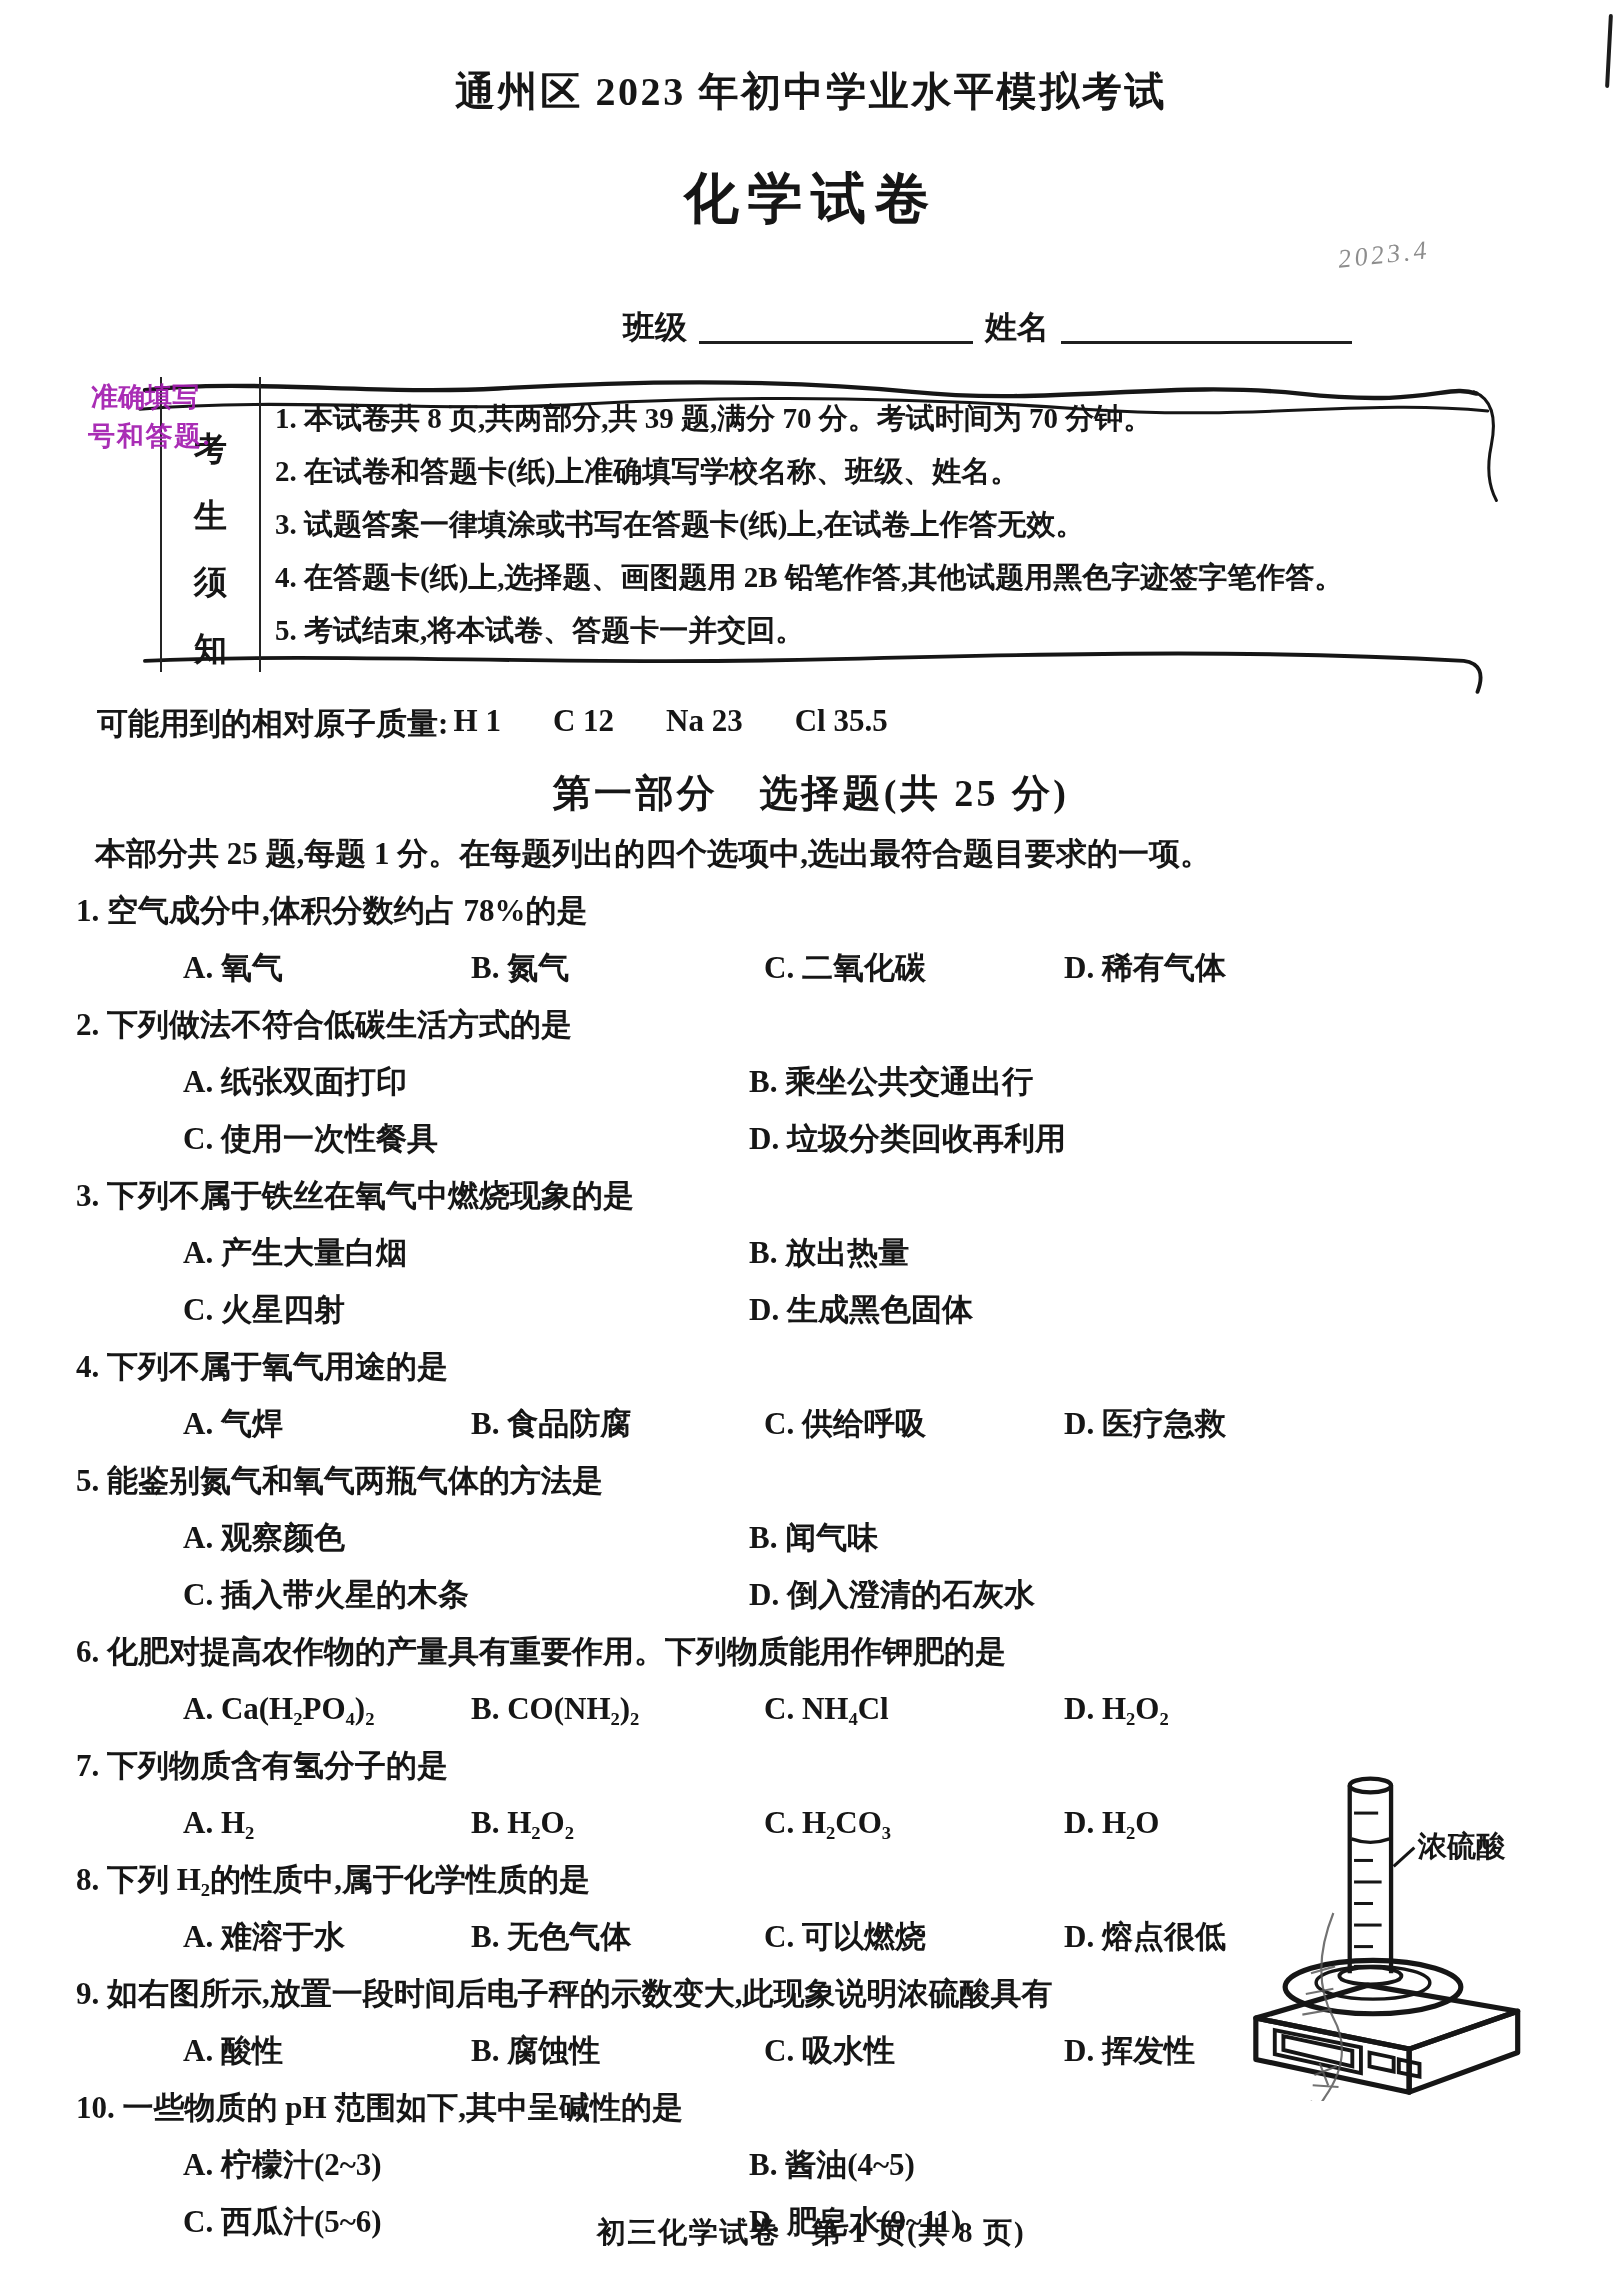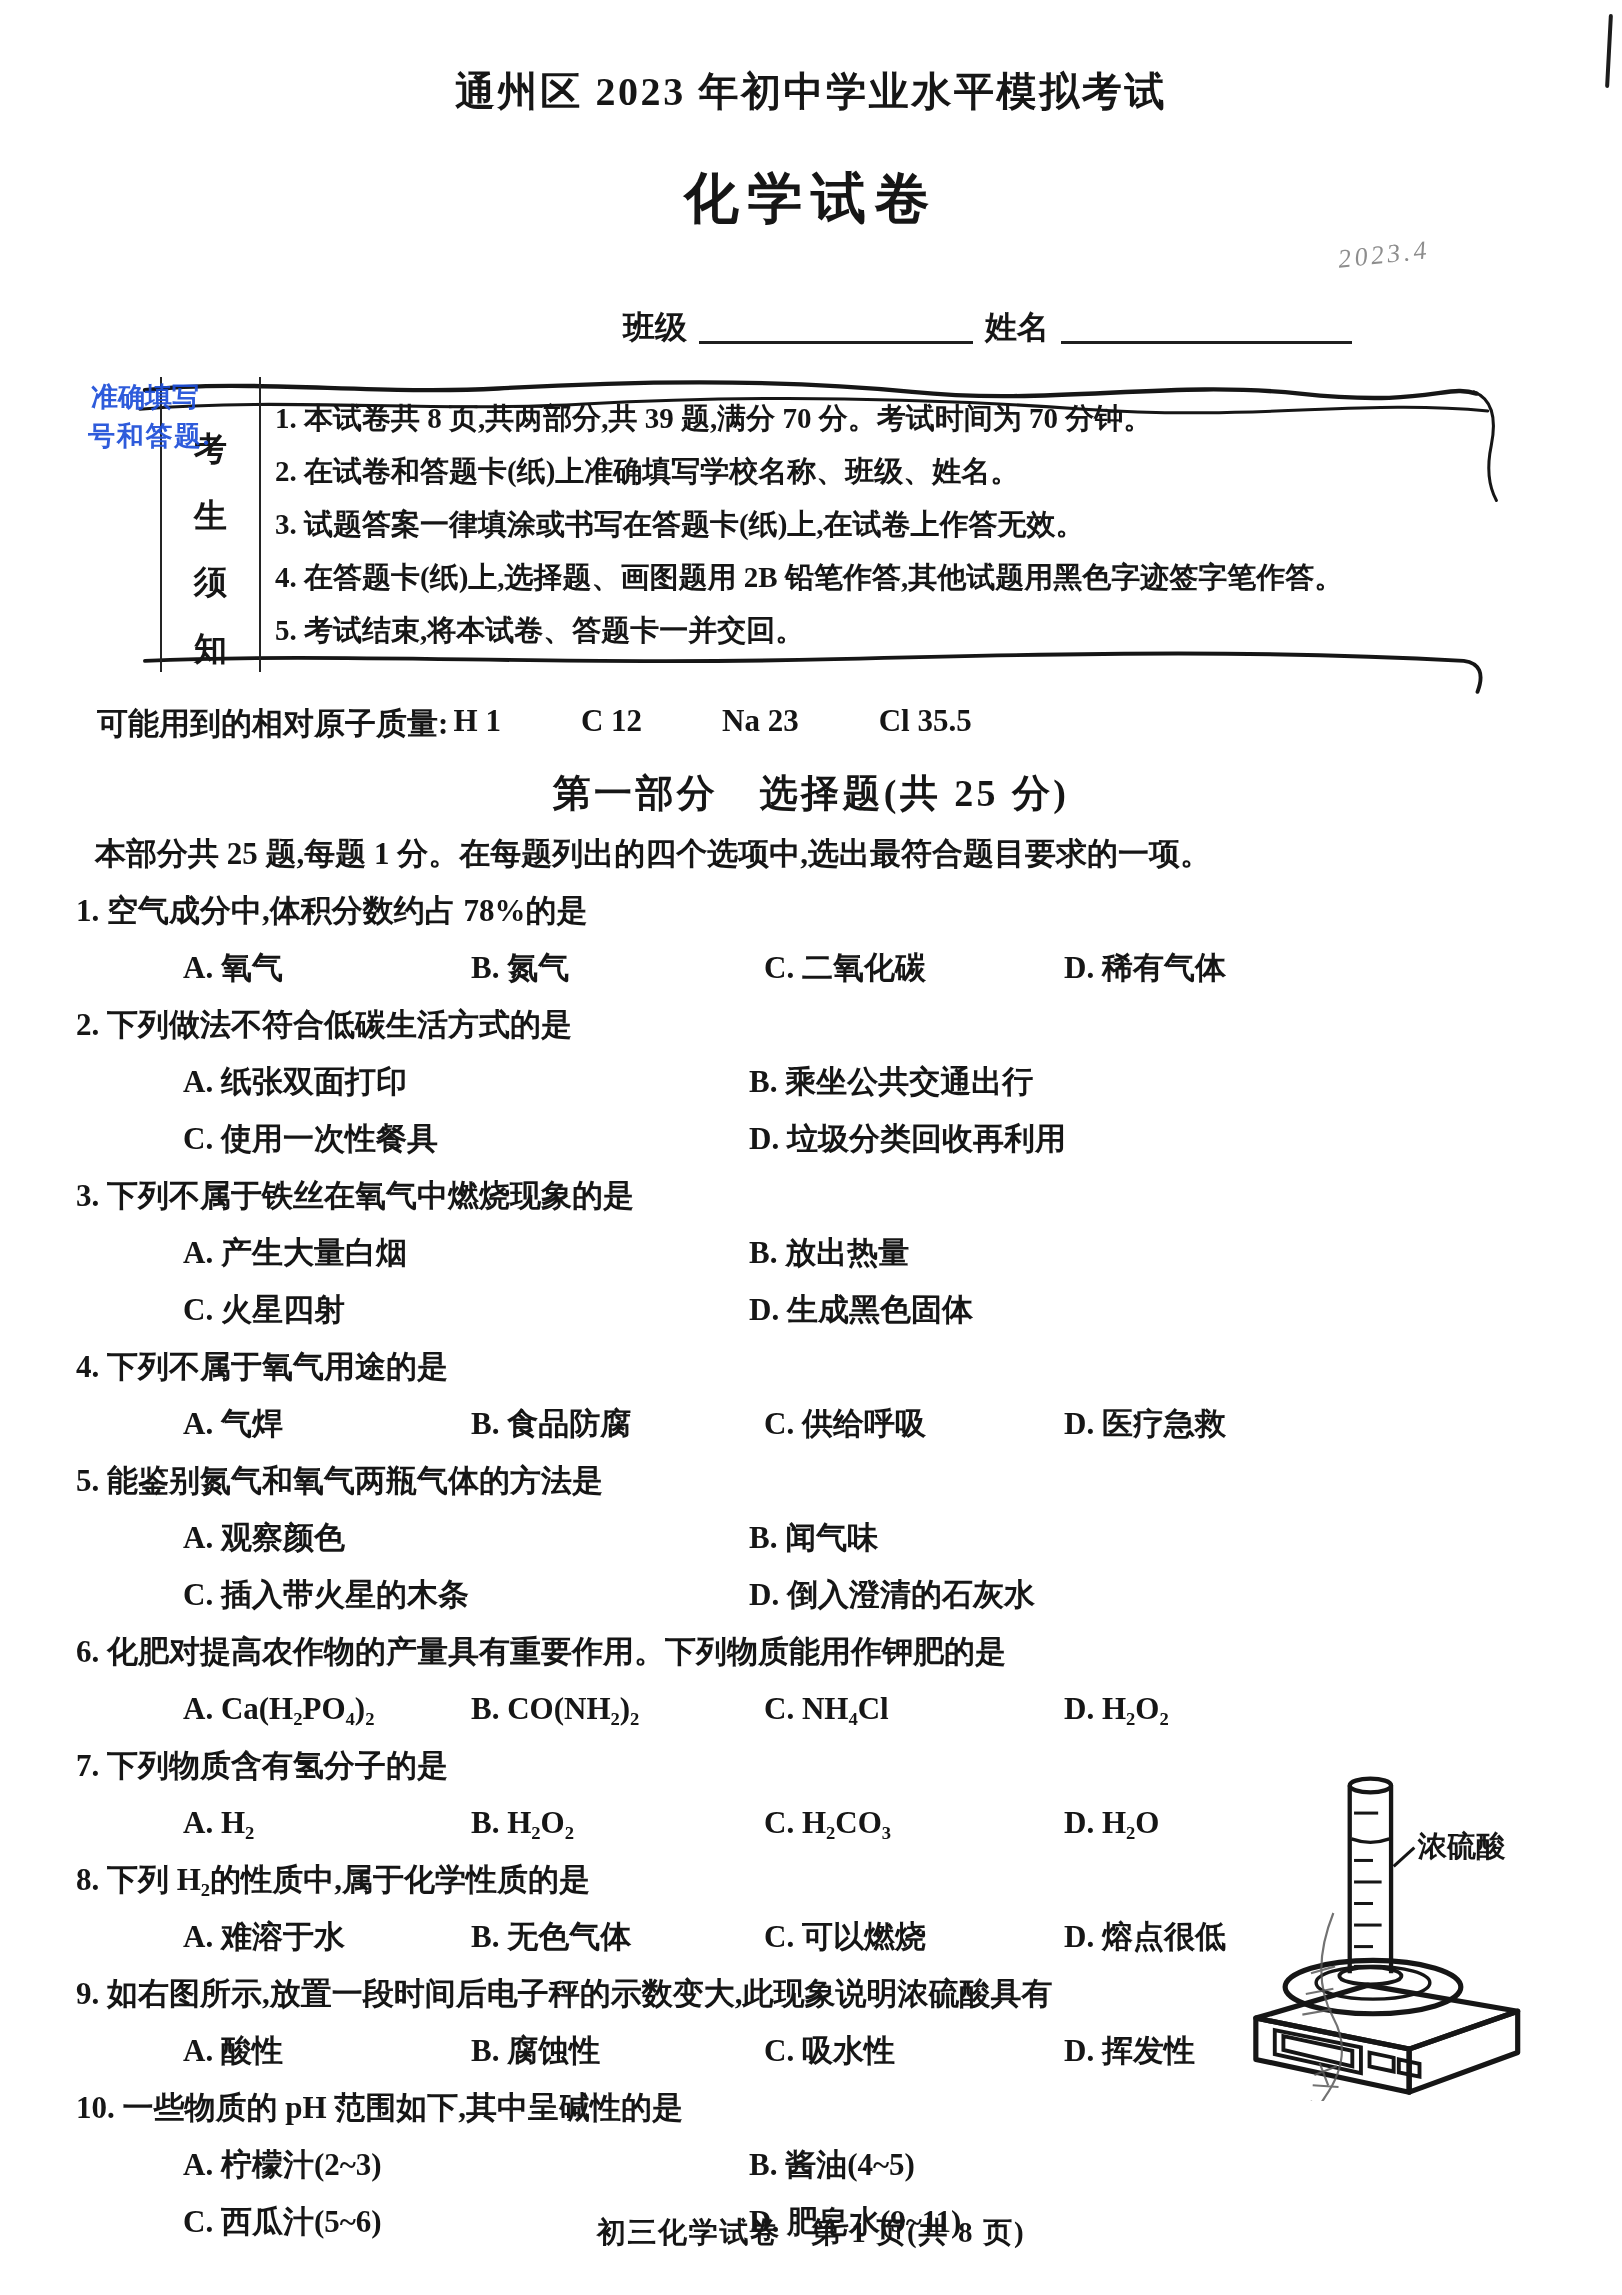--- a/index.html
+++ b/index.html
@@ -21,28 +21,28 @@
   .fill-label{line-height:34px;text-align:center;}
   .blank{display:inline-block;height:36px;border-bottom:3px solid #1f1f1f;margin:0 12px;}
   .blank.b1{width:274px;}
   .blank.b2{width:291px;}
   
   .notice{position:relative;margin:33px 0 0 160px;width:1276px;display:flex;
     border-left:2.6px solid #242424;}
   .n-side{width:97px;border-right:2.6px solid #242424;position:relative;}
   .side-chars{display:flex;flex-direction:column;align-items:center;gap:21.6px;
     margin-top:50px;font-size:33px;font-weight:700;}
-  .ghost{position:absolute;font-size:27px;font-weight:600;color:#1d4ed8;white-space:nowrap;opacity:.92;}
+  .ghost{position:absolute;font-size:27px;font-weight:600;color:#a21caf;white-space:nowrap;opacity:.92;}
   .ghost1{top:1.7px;left:-71px;}
   .ghost2{top:41px;left:-74px;letter-spacing:1.7px;}
   .n-items{flex:1;padding:14.7px 0 15.5px 14px;font-size:29px;font-weight:700;}
   .n-item{line-height:53px;white-space:nowrap;}
   
   .atomic{margin:31px 0 0 97px;font-size:31px;font-weight:600;display:flex;}
-  .am-entry{margin-left:80px;}
+  .am-entry{margin-left:52px;}
   .am-entry.first{margin-left:5.2px;}
   
   .part-h{margin-top:22.4px;text-align:center;font-size:38px;font-weight:700;letter-spacing:3.4px;}
   .part-intro{margin:14px 0 0 95px;font-size:31px;font-weight:600;}
   
   .questions{margin-top:7px;font-size:31px;font-weight:600;}
   .stem{margin-left:76px;line-height:57px;white-space:nowrap;}
   .emph{text-emphasis:filled dot under;-webkit-text-emphasis:filled dot under;
     -webkit-text-emphasis-position:under;}
   .opts{margin-left:183px;line-height:57px;display:grid;white-space:nowrap;}

